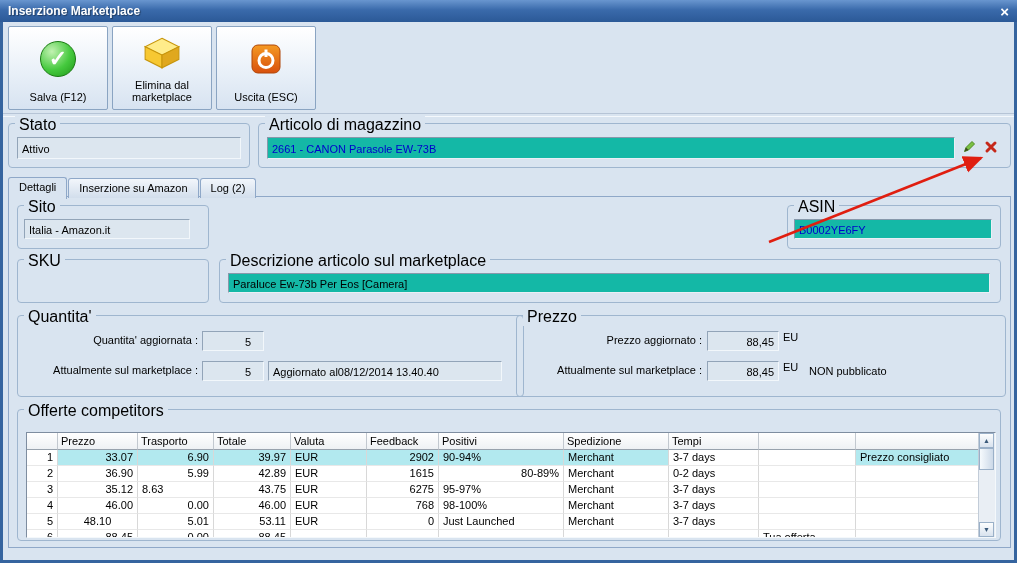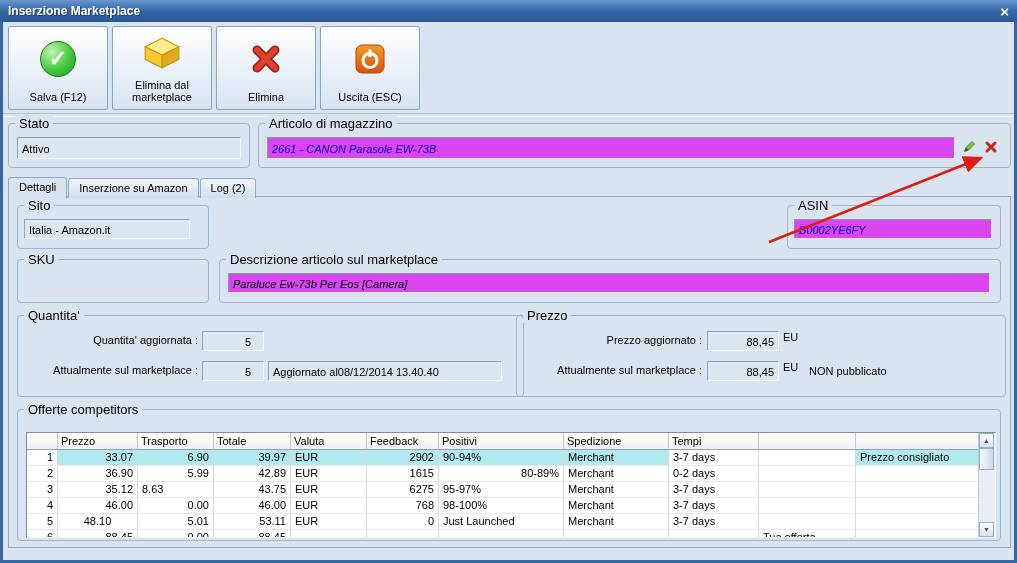--- a/index.html
+++ b/index.html
@@ -21,27 +21,27 @@
   .tbtn .ic { flex:1; display:flex; align-items:center; justify-content:center; }
   .tlabel { font-size:11px; line-height:12px; text-align:center; padding:0 3px 6px; }
   .icon-check { width:34px; height:34px; border-radius:50%; border:1px solid #1a7a12;
                 background:radial-gradient(circle at 32% 28%, #c2f2b2, #45c93e 55%, #1f9718);
                 color:#fff; font-size:22px; font-weight:bold; display:flex; align-items:center; justify-content:center; }
   .tooldiv { position:absolute; left:0; top:91px; width:100%; height:2px;
              border-top:1px solid #b6c4d6; border-bottom:1px solid #f4f8fc; }
 
   
   .grp { position:absolute; border:1px solid #9fb6cf; border-radius:4px; box-sizing:border-box; }
-  .legend { position:absolute; top:-8px; left:6px; background:#d9e4f0; padding:0 4px; font-size:13px; white-space:nowrap; }
+  .legend { position:absolute; top:-8px; left:6px; background:#d9e4f0; padding:0 4px; font-size:16px; white-space:nowrap; }
 
   
   .fld { position:absolute; height:20px; line-height:20px; font-size:11px; box-sizing:border-box;
          padding:0 4px; overflow:hidden; white-space:nowrap; }
   .sunk { background:#dce6ef; border:1px solid; border-color:#92a4b8 #f2f7fb #f2f7fb #92a4b8; }
-  .wht  { background:#d946ef; border:1px solid; border-color:#8798ab #e9eff6 #e9eff6 #8798ab;font-style:italic; }
+  .wht  { background:#14b8a6; border:1px solid; border-color:#8798ab #e9eff6 #e9eff6 #8798ab; }
   .bluetxt { color:#0000cc; }
   .lbl { position:absolute; font-size:11px; white-space:nowrap; }
   .rlbl { text-align:right; }
 
   
   .tabs { position:absolute; left:5px; top:155px; display:flex; gap:1px; z-index:3; }
   .tab { height:19px; line-height:18px; padding:0 10px; font-size:11px; cursor:pointer; margin-top:1px;
          background:linear-gradient(180deg,#f2f6fb,#d2deec); border:1px solid #8fa8c8; border-bottom:none;
          border-radius:3px 3px 0 0; }
   .tab.active { background:#d9e4f0; height:21px; margin-top:0; z-index:4; }
@@ -94,29 +94,20 @@
           <svg width="38" height="34" viewBox="0 0 36 32">
             <polygon points="18,2 34,10 18,18 2,10" fill="#ffec8a" stroke="#c8960c"></polygon>
             <polygon points="2,10 18,18 18,30 2,22" fill="#f7c832" stroke="#c8960c"></polygon>
             <polygon points="34,10 18,18 18,30 34,22" fill="#e0a81e" stroke="#c8960c"></polygon>
           </svg>
         </span>
         <span class="tlabel">Elimina dal marketplace</span>
       </div>
       <div class="tbtn">
         <span class="ic">
-          <svg width="32" height="32" viewBox="0 0 32 32">
-            <path d="M7 7 L25 25 M25 7 L7 25" stroke="#a02015" stroke-width="9" stroke-linecap="round"></path>
-            <path d="M7 7 L25 25 M25 7 L7 25" stroke="#e04030" stroke-width="5.5" stroke-linecap="round"></path>
-          </svg>
-        </span>
-        <span class="tlabel">Elimina</span>
-      </div>
-      <div class="tbtn">
-        <span class="ic">
           <svg width="30" height="30" viewBox="0 0 30 30">
             <defs>
                 <linearGradient id="og" x1="0" y1="0" x2="0" y2="1">
               <stop offset="0" stop-color="#f59a23"></stop>
                   <stop offset="1" stop-color="#d8500d"></stop>
             </linearGradient>
               </defs>
             <rect x="1" y="1" width="28" height="28" rx="6" fill="url(#og)" stroke="#b04708"></rect>
             <circle cx="15" cy="16.5" r="7" fill="none" stroke="#ffffff" stroke-width="3"></circle>
             <line x1="15" y1="5.5" x2="15" y2="13" stroke="#ffffff" stroke-width="3"></line>

